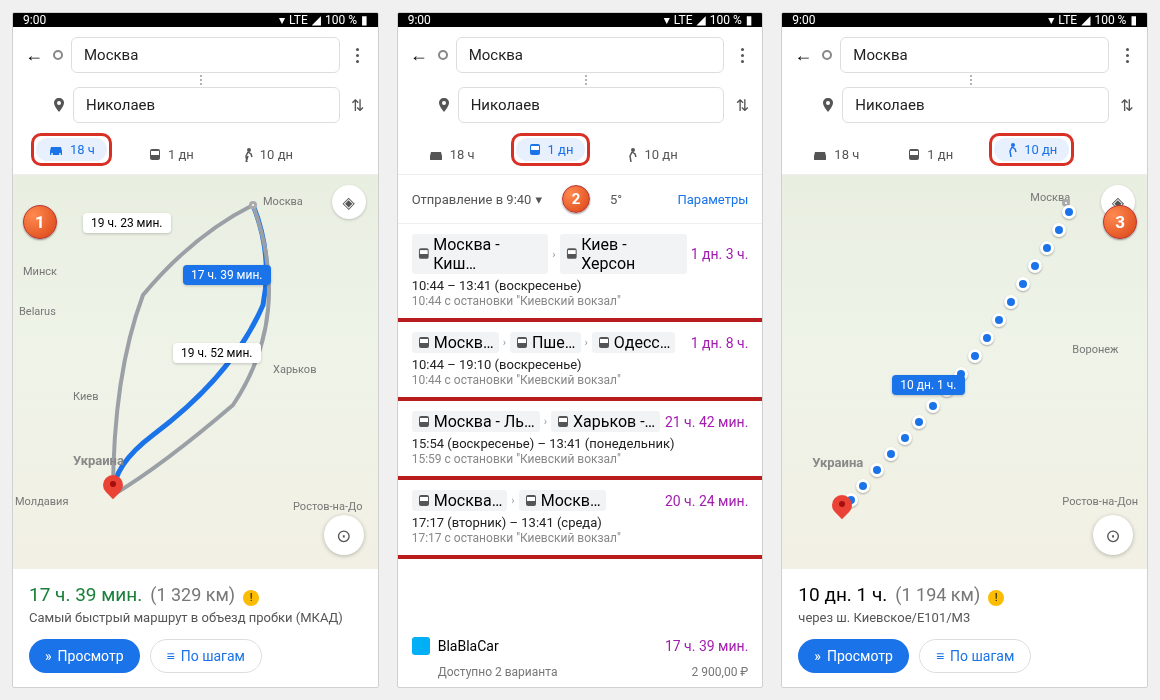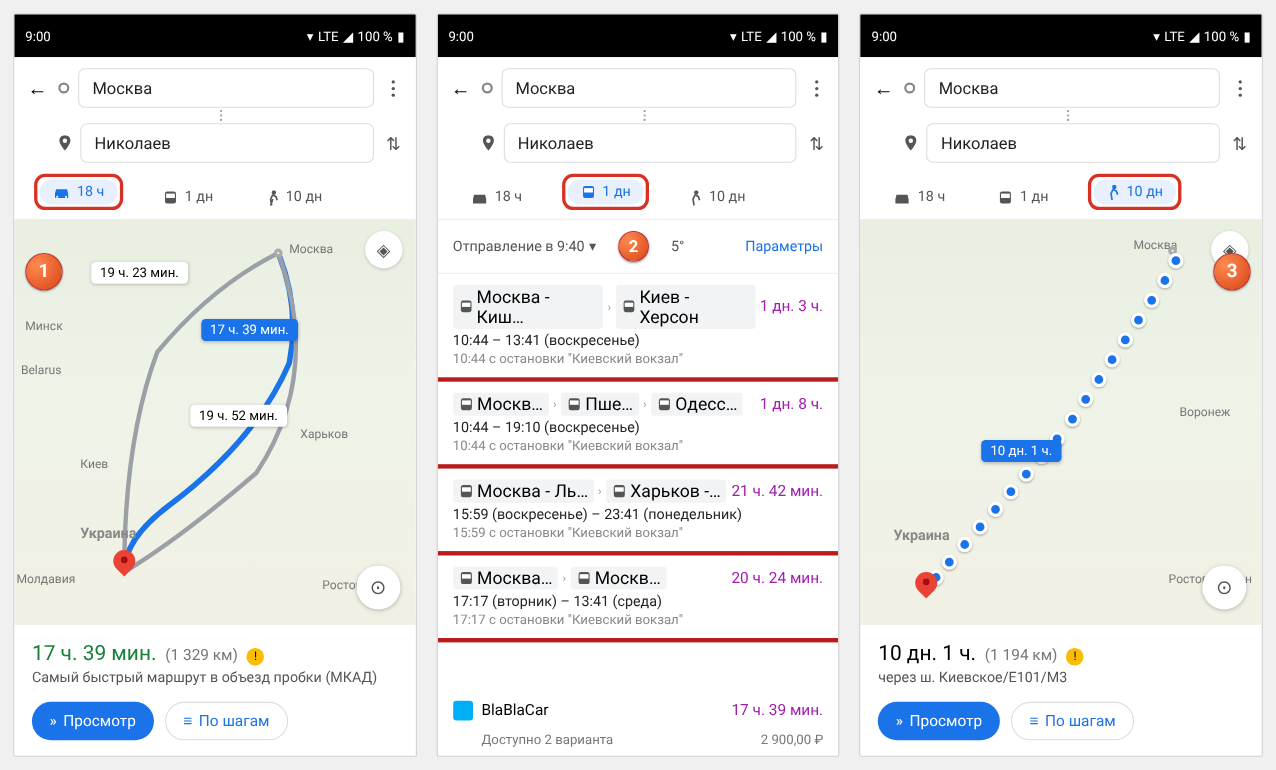--- a/index.html
+++ b/index.html
@@ -1,18 +1,18 @@
 <!DOCTYPE html>
 <html><head>
 <meta charset="utf-8">
 <style>
 *{box-sizing:border-box;margin:0;padding:0;font-family:Roboto,Arial,sans-serif}
 body{background:#f0f0f0;display:flex;gap:18px;padding:12px;width:1160px;height:700px}
 .phone{width:368px;height:676px;background:#fff;border:1px solid #d0d0d0;border-radius:2px;position:relative;overflow:hidden;display:flex;flex-direction:column}
-.statusbar{height:39px;background:#000;color:#fff;display:flex;align-items:center;justify-content:space-between;padding:0 10px;font-size:12px}
+.statusbar{height:14px;background:#000;color:#fff;display:flex;align-items:center;justify-content:space-between;padding:0 10px;font-size:12px}
 .statusbar .right{display:flex;align-items:center;gap:4px}
 .header{background:#fff;padding:8px 6px 0 6px;border-bottom:1px solid #eee}
 .searchrow{display:flex;align-items:center;gap:8px;padding:2px 4px}
 .back{width:22px;height:22px;display:flex;align-items:center;justify-content:center;font-size:18px}
 .dot{width:10px;height:10px;border:2px solid #888;border-radius:50%}
 .vdots{display:flex;flex-direction:column;gap:2px;align-items:center;margin-left:12px}
 .vdots span{width:2px;height:2px;background:#999;border-radius:50%}
 .searchbox{flex:1;height:36px;border:1px solid #ddd;border-radius:6px;padding:0 12px;display:flex;align-items:center;font-size:15px;color:#222}
 .menu{width:20px;display:flex;flex-direction:column;gap:3px;align-items:center}
 .menu span{width:3px;height:3px;background:#555;border-radius:50%}
@@ -23,21 +23,21 @@
 .redbox{border:3px solid #d93025;border-radius:10px;padding:2px 2px}
 .redbox .mode{margin:0}
 .map{flex:1;position:relative;background:linear-gradient(180deg,#e8eee0 0%,#eef3e8 40%,#f2f0e4 100%)}
 .maplabel{position:absolute;font-size:11px;color:#777}
 .routelabel{position:absolute;background:#fff;border-radius:4px;padding:3px 8px;font-size:12px;box-shadow:0 1px 3px rgba(0,0,0,.2);white-space:nowrap}
 .routelabel.primary{background:#1a73e8;color:#fff}
 .bottomcard{background:#fff;padding:14px 16px;box-shadow:0 -1px 4px rgba(0,0,0,.1)}
 .timerow{display:flex;align-items:baseline;gap:8px;font-size:19px}
 .time-main{font-weight:400}
 .green{color:#188038}
-.dist{color:#777;font-size:14px}
+.dist{color:#777;font-size:18px}
 .warn{width:16px;height:16px;background:#fbbc04;border-radius:50%;display:inline-flex;align-items:center;justify-content:center;font-size:11px;color:#000}
 .desc{color:#555;font-size:13px;margin-top:4px;line-height:1.3}
 .btnrow{display:flex;gap:10px;margin-top:12px}
 .btn{border-radius:20px;padding:8px 16px;font-size:14px;display:flex;align-items:center;gap:6px}
 .btn.primary{background:#1a73e8;color:#fff}
 .btn.secondary{background:#fff;border:1px solid #ddd;color:#1a73e8}
 .chip{position:absolute;top:10px;right:12px;width:34px;height:34px;background:#fff;border-radius:50%;box-shadow:0 1px 3px rgba(0,0,0,.2);display:flex;align-items:center;justify-content:center;font-size:16px;color:#555}
 .locbtn{position:absolute;bottom:14px;right:14px;width:40px;height:40px;background:#fff;border-radius:50%;box-shadow:0 1px 4px rgba(0,0,0,.25);display:flex;align-items:center;justify-content:center;font-size:18px;color:#555}
 .numbadge{position:absolute;width:34px;height:34px;background:radial-gradient(circle at 30% 30%,#ff8a50,#d84315);border-radius:50%;border:1px solid #b33;color:#fff;font-weight:700;display:flex;align-items:center;justify-content:center;font-size:17px;box-shadow:0 1px 2px rgba(0,0,0,.4)}
 svg{display:block}
@@ -289,21 +289,21 @@
               <rect x="2" y="1" width="10" height="11" rx="2" fill="#555"></rect>
               <rect x="3" y="3" width="8" height="4" fill="#fff"></rect>
             </svg>Москва - Ль…</span>
           <span class="chev">›</span>
           <span class="leg"><svg viewBox="0 0 14 14">
               <rect x="2" y="1" width="10" height="11" rx="2" fill="#555"></rect>
               <rect x="3" y="3" width="8" height="4" fill="#fff"></rect>
             </svg>Харьков -…</span>
           <span class="dur">21 ч. 42 мин.</span>
         </div>
-      <div class="tdet">15:59 (воскресенье) – 23:41 (понедельник)</div>
+      <div class="tdet">15:54 (воскресенье) – 13:41 (понедельник)</div>
       <div class="tsub">15:59 с остановки "Киевский вокзал"</div>
     </div>
       <div class="titem">
       <div class="trow1">
           <span class="leg"><svg viewBox="0 0 14 14">
               <rect x="2" y="1" width="10" height="11" rx="2" fill="#555"></rect>
               <rect x="3" y="3" width="8" height="4" fill="#fff"></rect>
             </svg>Москва…</span>
           <span class="chev">›</span>
           <span class="leg"><svg viewBox="0 0 14 14">

